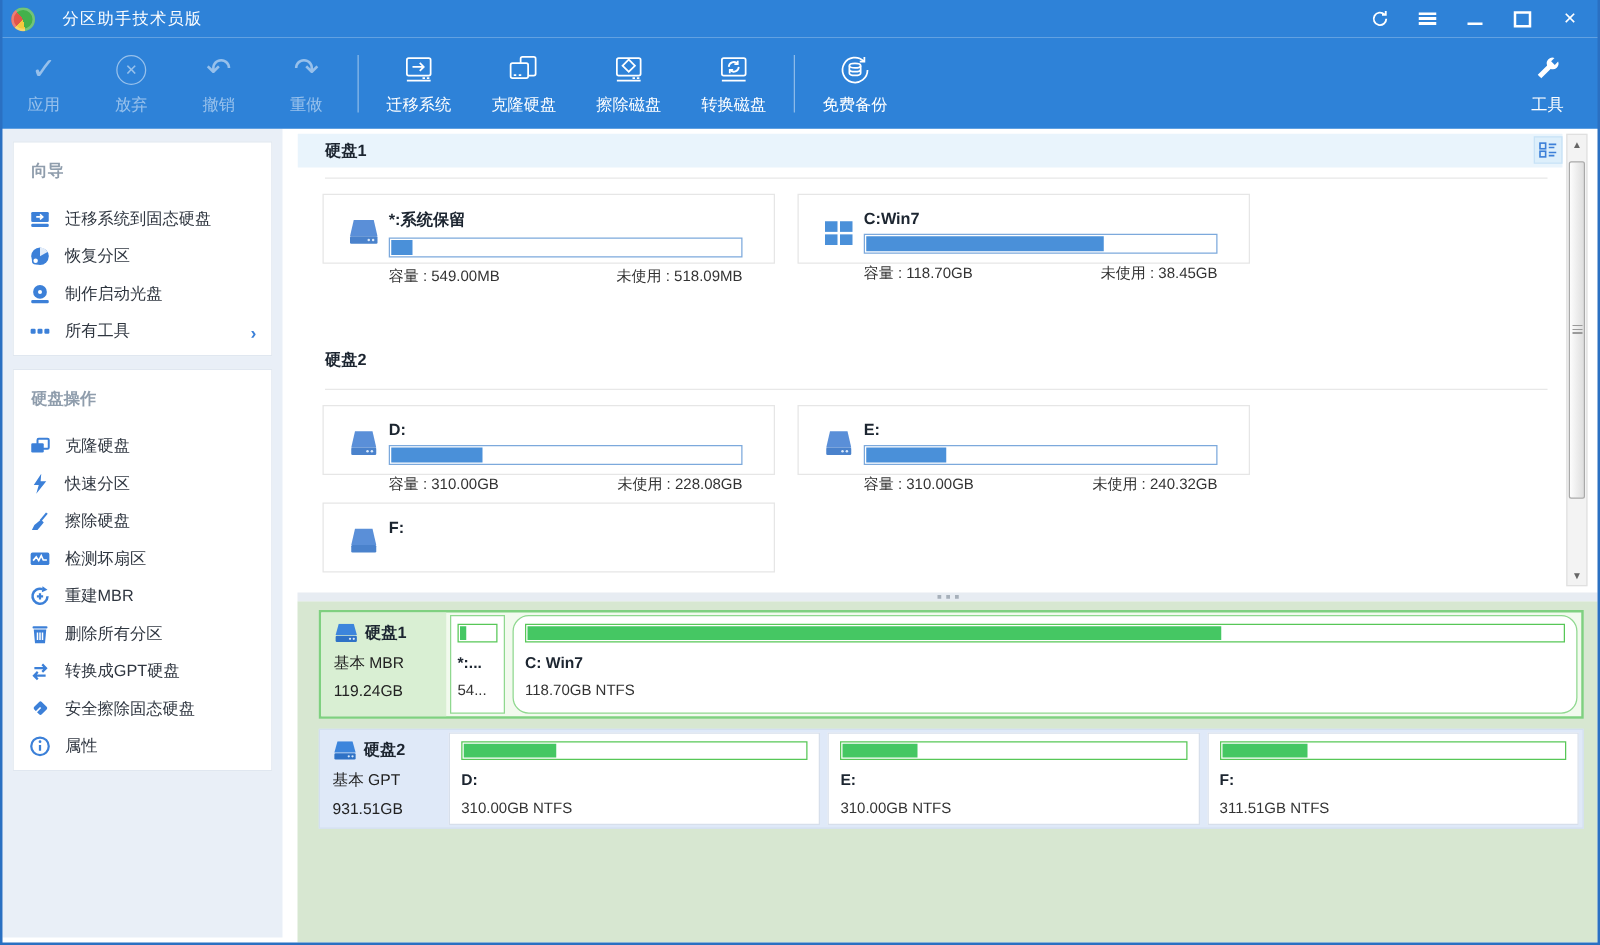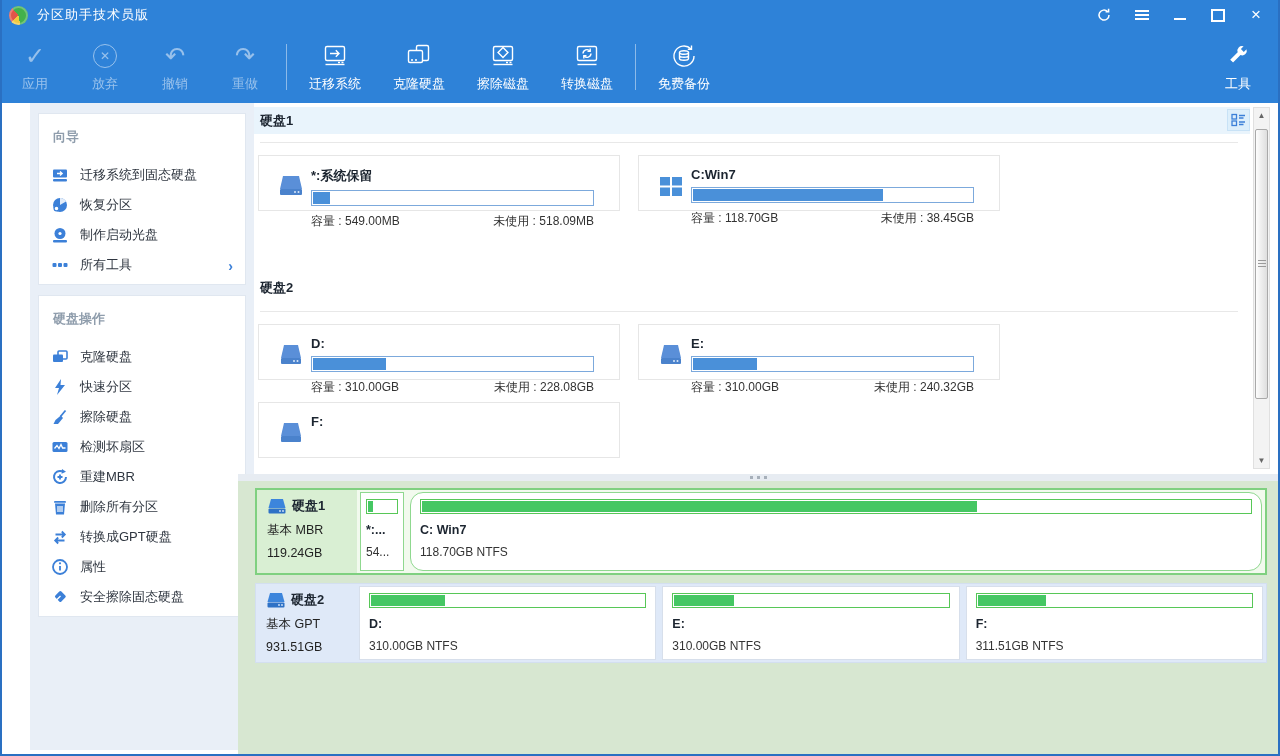--- a/index.html
+++ b/index.html
@@ -4,21 +4,21 @@
 <style>
   html,body{margin:0;padding:0;}
   body{width:1280px;height:756px;font-family:"Liberation Sans","DejaVu Sans",sans-serif;overflow:hidden;}
   .window{position:relative;width:1280px;height:756px;background:#fff;overflow:hidden;}
   .edge{position:absolute;background:#2a70c2;z-index:50;}
   .edge-l{left:0;top:0;bottom:0;width:2px;}
   .edge-r{right:0;top:0;bottom:0;width:2px;}
   .edge-b{left:0;right:0;bottom:0;height:2px;}
 
   
-  .titlebar{position:absolute;left:0;top:0;right:0;height:30px;background:#2e82d8;display:flex;align-items:center;z-index:10;}
+  .titlebar{position:absolute;left:0;top:0;right:0;height:30px;background:#2e82d8;display:flex;align-items:center;z-index:10;gap:13px;}
   .logo{width:19px;height:19px;margin-left:9px;border-radius:50%;
         background:conic-gradient(from 0deg,#43b14b 0 170deg,#f2c93e 170deg 225deg,#e25549 225deg 320deg,#43b14b 320deg);
         box-shadow:inset 0 0 0 2px rgba(255,255,255,.25);}
   .apptitle{color:#fff;font-size:13px;margin-left:9px;letter-spacing:1px;}
   .winctrls{margin-left:auto;display:flex;align-items:center;gap:22px;margin-right:16px;}
   .wbtn{color:#fff;display:flex;align-items:center;justify-content:center;width:16px;height:16px;cursor:default;}
   .menu-bars{width:14px;height:10px;background:repeating-linear-gradient(to bottom,#fff 0 2px,transparent 2px 4px);}
   .min-bar{width:12px;height:2px;background:#fff;margin-top:8px;}
   .max-box{width:10px;height:9px;border:2px solid #fff;}
   .close-x{font-size:17px;line-height:16px;}
@@ -29,21 +29,21 @@
   .tbtn .tb-ic{height:30px;display:flex;align-items:center;justify-content:center;}
   .tbtn.disabled{opacity:.5;}
   .tbtn.wide{width:84px;}
   .tsep{width:1px;height:46px;background:rgba(255,255,255,.45);margin:0 6px;}
   .glyph{font-size:24px;line-height:24px;}
   .circ-x{width:22px;height:22px;border:1.6px solid #fff;border-radius:50%;display:flex;align-items:center;justify-content:center;font-size:12px;}
   .tools-btn{margin-left:auto;margin-right:12px;width:60px;}
   svg.tbsvg{stroke:#fff;fill:none;stroke-width:1.4;}
 
   
-  .sidebar{position:absolute;left:2px;top:103px;width:224px;bottom:6px;background:#e9eff7;z-index:5;margin-left:28px;}
+  .sidebar{position:absolute;left:2px;top:103px;width:224px;bottom:6px;background:#e9eff7;z-index:5;}
   .scard{background:#fff;border:1px solid #e0e7f0;margin:10px 8px 0 8px;padding:8px 12px 10px 12px;}
   .scard-title{font-size:13px;font-weight:bold;color:#8f9dac;margin:6px 0 8px 2px;}
   .sitem{display:flex;align-items:flex-end;height:30px;font-size:13px;color:#2f3640;gap:11px;cursor:default;}
   .sicon{flex:0 0 18px;width:18px;height:18px;display:flex;align-items:center;justify-content:center;color:#3c80d8;}
   .sicon svg{stroke:#3c80d8;fill:none;stroke-width:1.6;}
   .sicon svg .fl{fill:#3c80d8;stroke:none;}
   .chev{margin-left:auto;color:#3c80d8;font-size:14px;font-weight:bold;}
 
   
   .main{position:absolute;left:238px;top:103px;right:2px;height:371px;background:#fff;overflow:hidden;z-index:4;}
@@ -322,35 +322,35 @@
           <svg width="18" height="18" viewBox="0 0 18 18" style="stroke-width:1.8;">
               <path d="M4.5 6.5h9m-2.7-3 3 3-3 3"></path>
               <path d="M13.5 12.5h-9m2.7-3-3 3 3 3"></path>
             </svg>
         </span>
         <span>转换成GPT硬盘</span>
       </div>
       <div class="sitem">
         <span class="sicon">
           <svg width="18" height="18" viewBox="0 0 18 18">
+              <rect class="fl" x="5" y="4" width="8.5" height="8.5" rx="1.5" transform="rotate(45 9 8.5)"></rect>
+              <path d="M5 12.5 9.5 8" style="stroke:#fff;stroke-width:1.3;"></path>
+            </svg>
+        </span>
+        <span>安全擦除固态硬盘</span>
+      </div>
+      <div class="sitem">
+        <span class="sicon">
+          <svg width="18" height="18" viewBox="0 0 18 18">
               <circle cx="9" cy="9" r="7" style="stroke-width:1.8;"></circle>
               <path d="M9 8v4.5" style="stroke-width:1.8;"></path>
               <circle class="fl" cx="9" cy="5.3" r="1.1"></circle>
             </svg>
         </span>
         <span>属性</span>
-      </div>
-      <div class="sitem">
-        <span class="sicon">
-          <svg width="18" height="18" viewBox="0 0 18 18">
-              <rect class="fl" x="5" y="4" width="8.5" height="8.5" rx="1.5" transform="rotate(45 9 8.5)"></rect>
-              <path d="M5 12.5 9.5 8" style="stroke:#fff;stroke-width:1.3;"></path>
-            </svg>
-        </span>
-        <span>安全擦除固态硬盘</span>
       </div>
     </div>
   </div>
 
   <div class="main">
     <div class="band">
       <span>硬盘1</span>
     </div>
     <div class="viewbtn">
       <svg width="15" height="14" viewBox="0 0 15 14">

